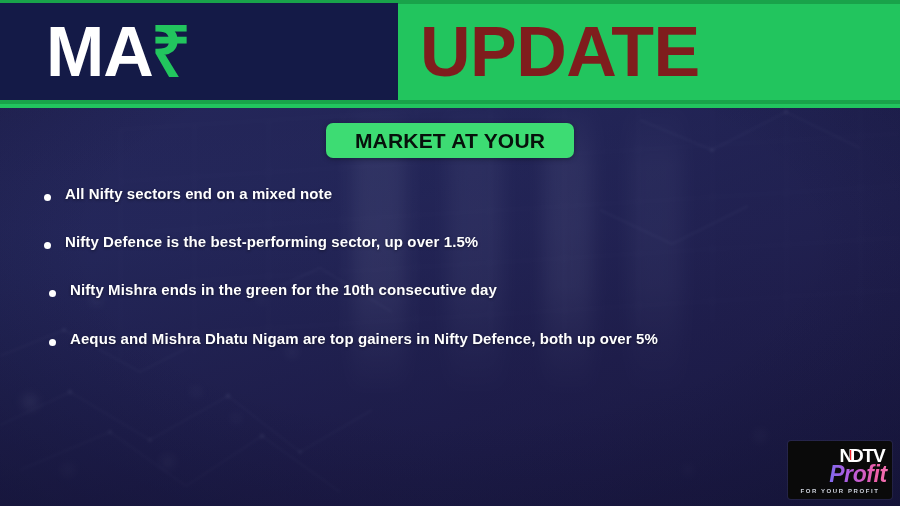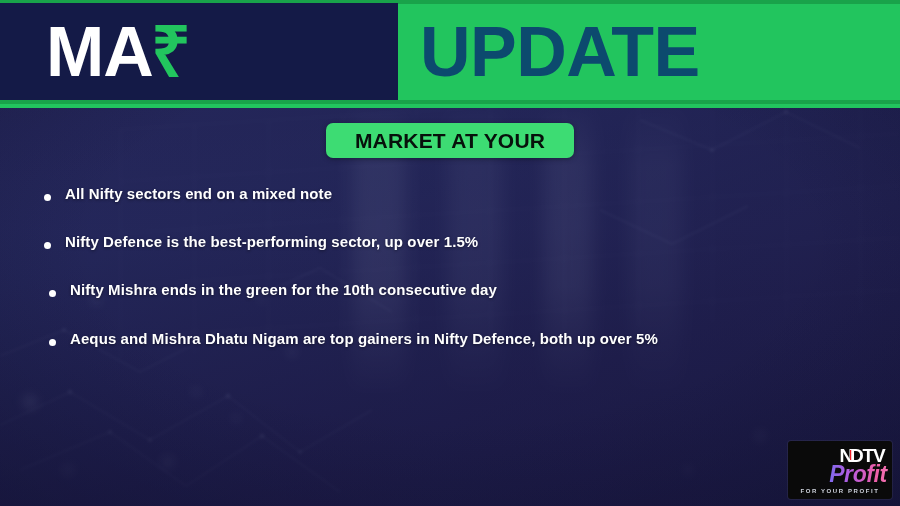--- a/index.html
+++ b/index.html
@@ -151,21 +151,21 @@
   }
   .title-update {
     position: absolute;
     left: 420px; top: 14px;
     height: 76px;
     display: flex;
     align-items: center;
     font-size: 70px;
     font-weight: 700;
     letter-spacing: -0.5px;
-    color: #0c4a6e;
+    color: #7f1d1d;
     line-height: 1;
     white-space: nowrap;
   }
 
   
   .badge {
     position: absolute;
     left: 326px; top: 123px;
     width: 248px; height: 35px;
     background: #3ddc73;

